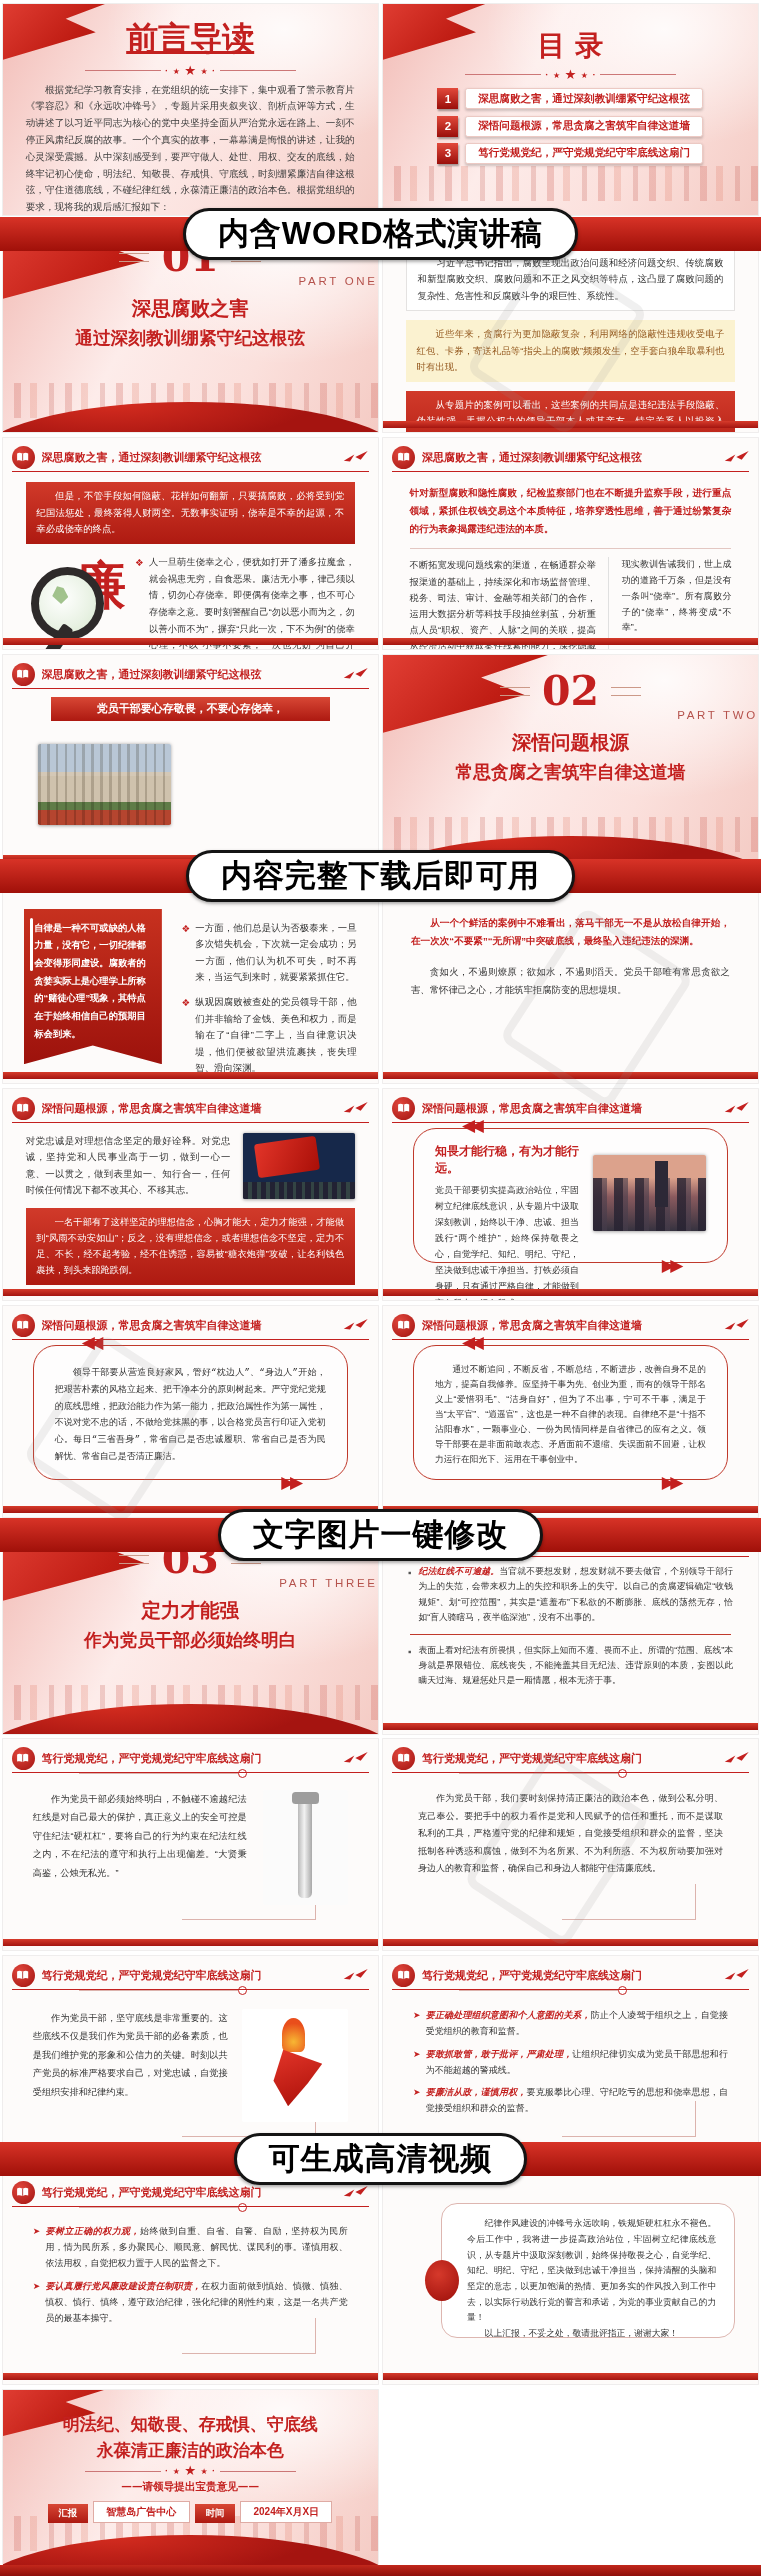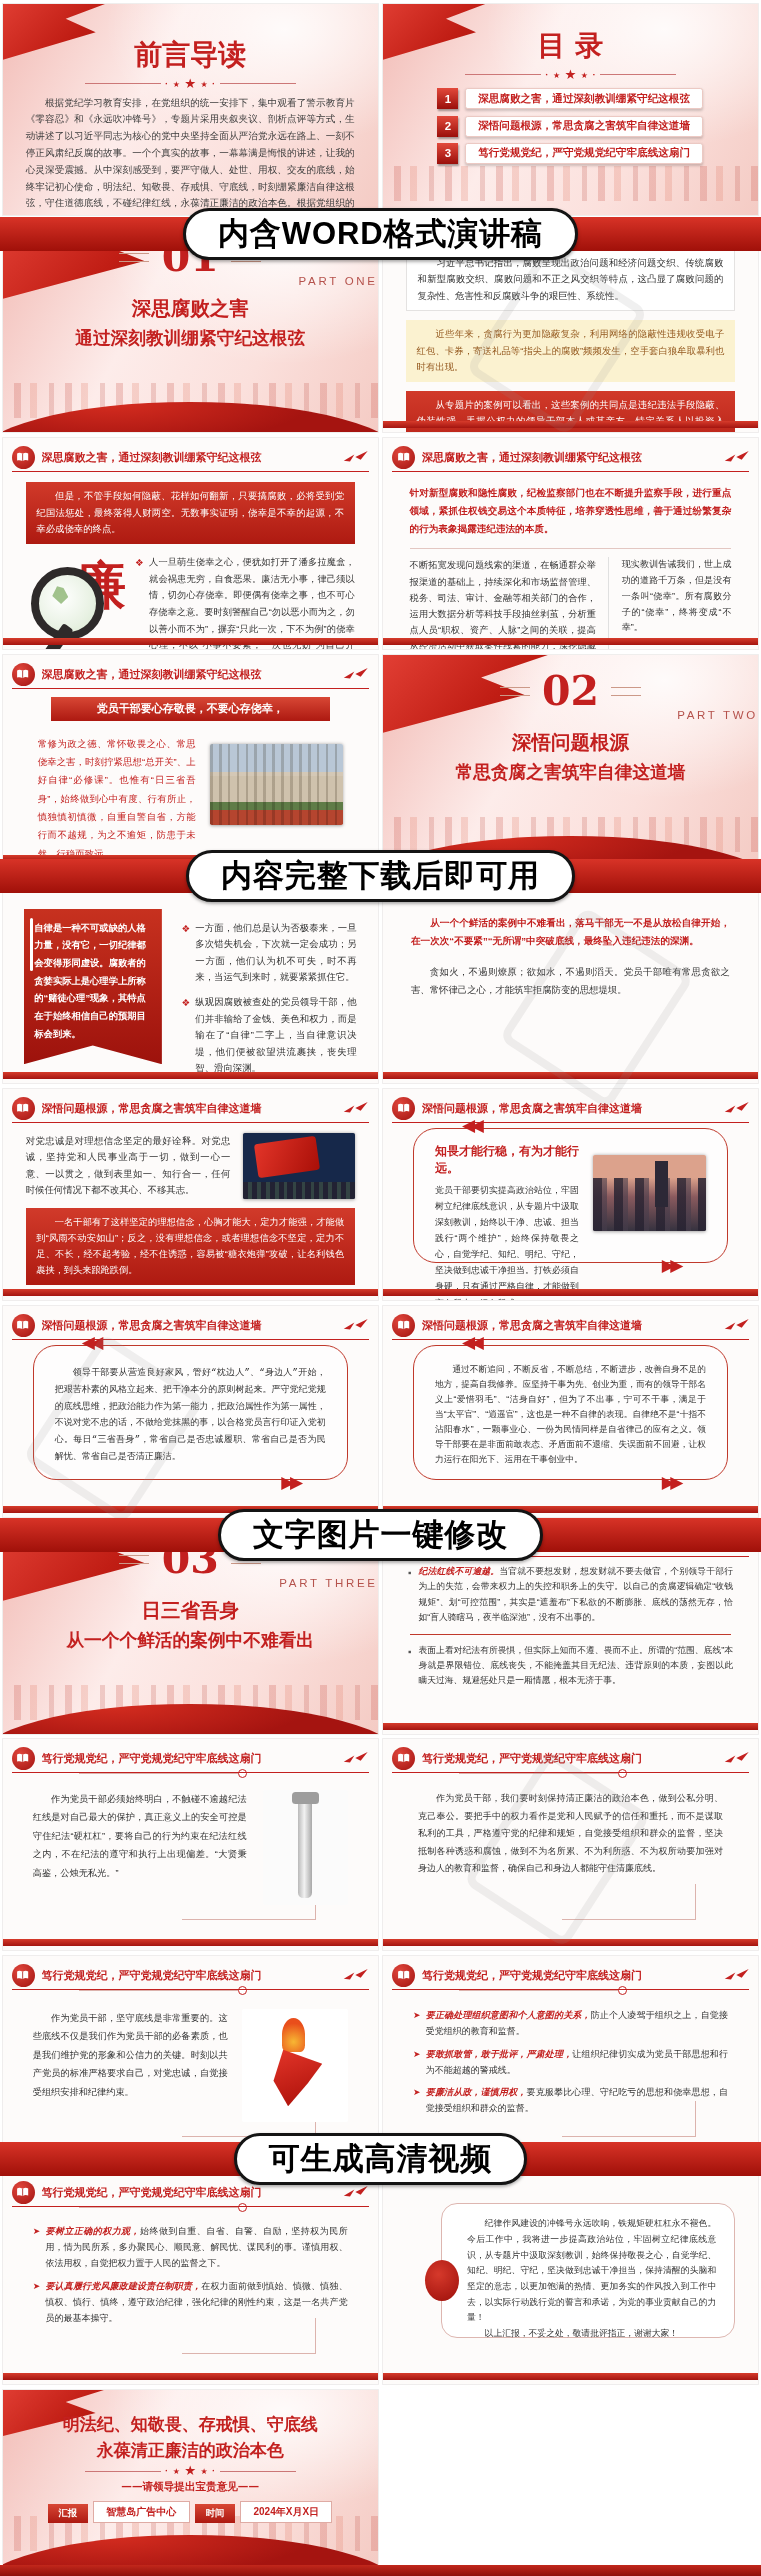--- a/index.html
+++ b/index.html
@@ -135,21 +135,21 @@
   .wm{position:absolute;border:8px solid rgba(150,150,150,.14);border-radius:12.4px;transform:rotate(33deg);z-index:5;}
 </style>
 </head>
 <body>
 
 <div class="page">
 
   <div class="row" style="top:4.4px;height:211px;">
     <div class="slide bg-cover">
       <div class="flag small"></div>
-      <div class="cv-title" style="font-size:28px;margin-top:32px;position:relative;z-index:2;">前言导读</div>
+      <div class="cv-title" style="font-size:32px;margin-top:13px;position:relative;z-index:2;text-decoration:underline;">前言导读</div>
       <div class="stars">
           <span class="d"></span>
           <span class="s"></span>
           <span class="b"></span>
           <span class="s"></span>
           <span class="d"></span>
         </div>
       <div class="p ind" style="margin:3.5px 23px 0;font-size:9.6px;color:#3c3c3c;position:relative;z-index:2;">根据党纪学习教育安排，在党组织的统一安排下，集中观看了警示教育片《零容忍》和《永远吹冲锋号》，专题片采用夹叙夹议、剖析点评等方式，生动讲述了以习近平同志为核心的党中央坚持全面从严治党永远在路上、一刻不停正风肃纪反腐的故事。一个个真实的故事，一幕幕满是悔恨的讲述，让我的心灵深受震撼。从中深刻感受到，要严守做人、处世、用权、交友的底线，始终牢记初心使命，明法纪、知敬畏、存戒惧、守底线，时刻绷紧廉洁自律这根弦，守住道德底线，不碰纪律红线，永葆清正廉洁的政治本色。根据党组织的要求，现将我的观后感汇报如下：</div>
     </div>
     <div class="slide bg-cover">
@@ -270,21 +270,20 @@
           </span>
         <span class="s-title">深思腐败之害，通过深刻教训绷紧守纪这根弦</span>
         <span class="planes">
           <svg width="26.6" height="13.3" viewBox="0 0 30 15">
               <path d="M2 12 L14 5 L9 13 Z" fill="#c3201f"></path>
               <path d="M15 8 L29 1 L21 11 Z" fill="#c3201f"></path>
             </svg></span>
       </div>
       <div class="barhead" style="margin:42px 48px 0;">党员干部要心存敬畏，不要心存侥幸，</div>
       <div style="display:flex;gap:14px;margin:14px 35px 0;align-items:flex-start;">
-        <div class="p red-t" style="flex:1;font-size:9.4px;line-height:1.95;">常修为政之德、常怀敬畏之心、常思侥幸之害，时刻拧紧思想“总开关”、上好自律“必修课”。也惟有“日三省吾身”，始终做到心中有度、行有所止，慎独慎初慎微，自重自警自省，方能行而不越规，为之不逾矩，防患于未然，行稳而致远。</div>
         <div class="ph ph-hall" style="width:133px;height:81px;margin-top:8.9px;"></div>
       </div>
       <div class="s-foot"></div>
     </div>
     <div class="slide bg-cover">
       <div class="flag"></div>
       <div class="skyline"></div>
       <div class="wave2"></div>
       <div class="wave"></div>
       <div class="num-wrap" style="position:relative;z-index:2;">
@@ -419,22 +418,22 @@
       <div class="flag"></div>
       <div class="skyline"></div>
       <div class="wave2"></div>
       <div class="wave"></div>
       <div class="num-wrap" style="position:relative;z-index:2;">
           <i></i>
         <span class="big-num">03</span>
           <i></i>
         </div>
       <div class="part-en" style="position:relative;z-index:2;">PART THREE</div>
-      <div class="cv-title cv-l1" style="position:relative;z-index:2;">日三省吾身</div>
-      <div class="cv-title cv-l2" style="position:relative;z-index:2;">从一个个鲜活的案例中不难看出</div>
+      <div class="cv-title cv-l1" style="position:relative;z-index:2;">定力才能强</div>
+      <div class="cv-title cv-l2" style="position:relative;z-index:2;">作为党员干部必须始终明白</div>
     </div>
     <div class="slide">
       <div class="s-head">
         <span class="book">
           <svg width="13.3" height="10.6" viewBox="0 0 24 18">
               <path fill="#fff" d="M2 2c3.2-1.6 5.8-1.6 10 .6C16.2.4 18.8.4 22 2v13c-3.2-1.6-5.8-1.6-10 .6C7.8 14 5.2 14 2 15z"></path>
               <path stroke="#a21310" stroke-width="1.4" d="M12 2.8v12.6"></path>
             </svg>
           </span>
         <span class="s-title">笃行党规党纪，严守党规党纪守牢底线这扇门</span>

